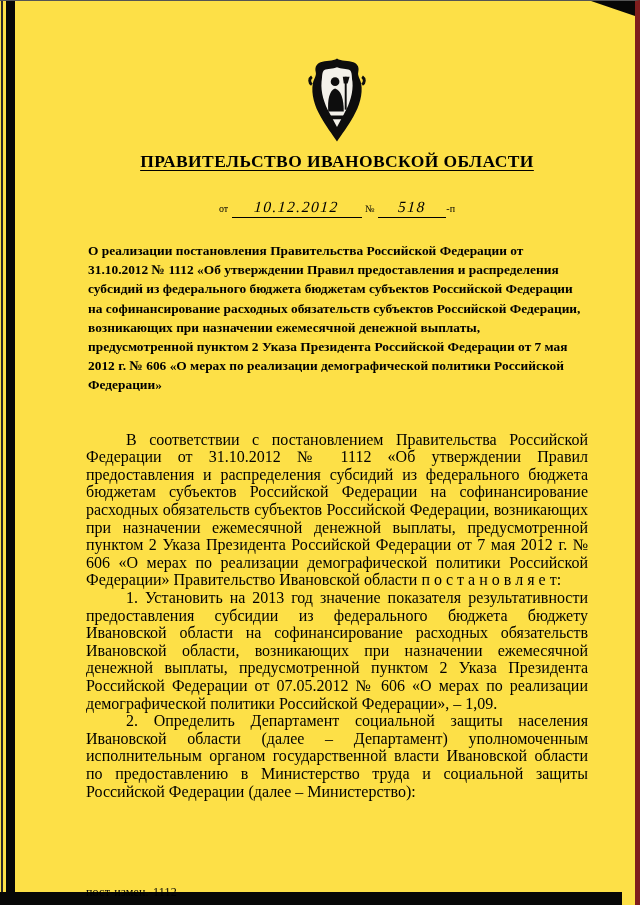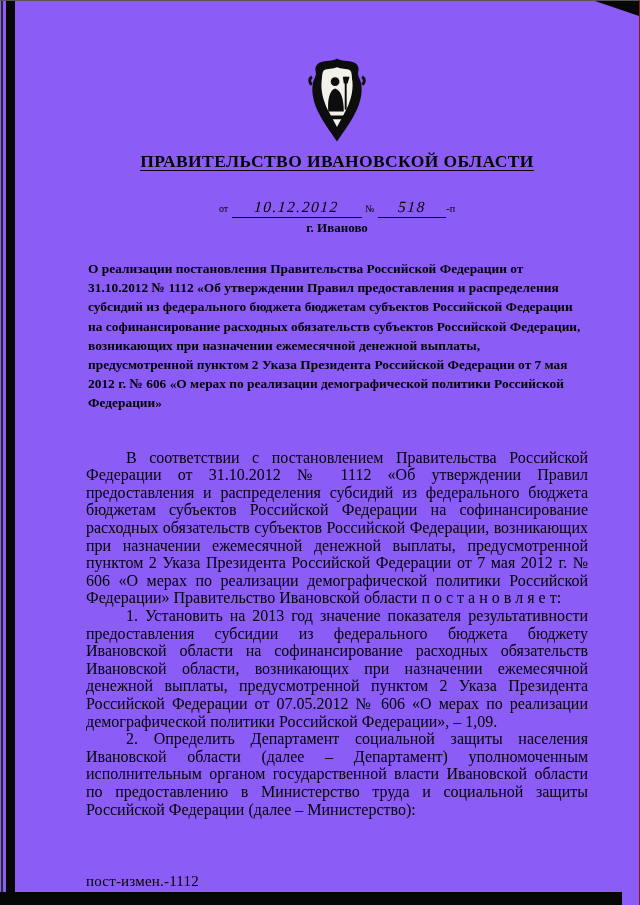--- a/index.html
+++ b/index.html
@@ -1,25 +1,25 @@
 <!DOCTYPE html>
 <html><head>
 <meta charset="utf-8">
 <style>
   html,body{margin:0;padding:0;background:#e9e9e9;}
   .page{
     position:relative;
     width:640px;height:905px;
-    background:#8b5cf6;
+    background:#fde047;
     color:#000;
     font-family:"Liberation Serif", serif;
     overflow:hidden;
     box-sizing:border-box;
     border-top:1px solid #555;
-    border-right:1px solid #7f1d1d;
+    border-right:5px solid #7f1d1d;
     margin:0 auto;
   }
   
   .edge-left{position:absolute;left:6px;top:0;width:9px;height:905px;background:#070707;}
   .edge-left-thin{position:absolute;left:1px;top:0;width:2px;height:905px;background:#2a2a2a;}
   .edge-bottom{position:absolute;left:0;bottom:0;width:622px;height:13px;background:#070707;}
   .edge-corner{position:absolute;right:0;top:0;width:44px;height:15px;background:#070707;
     -webkit-clip-path:polygon(0 0,100% 0,100% 100%);clip-path:polygon(0 0,100% 0,100% 100%);}
   .content{position:absolute;left:86px;top:0;width:502px;}
   .emblem{display:block;margin:56px auto 8px auto;width:58px;height:86px;}
@@ -47,21 +47,21 @@
   .city{
     text-align:center;font-size:13px;font-weight:bold;margin-top:2px;
   }
   .subject{
     font-weight:bold;font-size:13.4px;line-height:19.2px;
     margin:23px 2px 0 2px;
   }
   .body-block{margin-top:36px;font-size:16px;line-height:17.6px;text-align:justify;}
   .body-block p{margin:0;text-indent:40px;}
   .footer-note{
-    position:absolute;left:86px;bottom:15px;font-size:15px;letter-spacing:.2px;
+    position:absolute;left:86px;bottom:5px;font-size:12px;letter-spacing:.2px;
   }
 </style>
 </head>
 <body>
 
 <div class="page">
 
   <div class="edge-left-thin"></div>
   <div class="edge-left"></div>
   <div class="edge-bottom"></div>
@@ -86,21 +86,20 @@
     <h1 class="org-title">ПРАВИТЕЛЬСТВО ИВАНОВСКОЙ ОБЛАСТИ</h1>
 
 
     <div class="dateline">
       <span class="print">от</span>
       <span class="slot date"><span class="hw">10.12.2012</span></span>
       <span class="print">№</span>
       <span class="slot num"><span class="hw">518</span></span><span class="print">-п</span>
     </div>
 
-    <div class="city">г. Иваново</div>
 
     <div class="subject">О реализации постановления Правительства Российской Федерации от 31.10.2012 № 1112 «Об утверждении Правил предоставления и распределения субсидий из федерального бюджета бюджетам субъектов Российской Федерации на софинансирование расходных обязательств субъектов Российской Федерации, возникающих при назначении ежемесячной денежной выплаты, предусмотренной пунктом 2 Указа Президента Российской Федерации от 7 мая 2012 г. № 606 «О мерах по реализации демографической политики Российской Федерации»</div>
 
     <div class="body-block">
       <p>В соответствии с постановлением Правительства Российской Федерации от 31.10.2012 № 1112 «Об утверждении Правил предоставления и распределения субсидий из федерального бюджета бюджетам субъектов Российской Федерации на софинансирование расходных обязательств субъектов Российской Федерации, возникающих при назначении ежемесячной денежной выплаты, предусмотренной пунктом 2 Указа Президента Российской Федерации от 7 мая 2012 г. № 606 «О мерах по реализации демографической политики Российской Федерации» Правительство Ивановской области п о с т а н о в л я е т:</p>
       <p>1. Установить на 2013 год значение показателя результативности предоставления субсидии из федерального бюджета бюджету Ивановской области на софинансирование расходных обязательств Ивановской области, возникающих при назначении ежемесячной денежной выплаты, предусмотренной пунктом 2 Указа Президента Российской Федерации от 07.05.2012 № 606 «О мерах по реализации демографической политики Российской Федерации», – 1,09.</p>
       <p>2. Определить Департамент социальной защиты населения Ивановской области (далее – Департамент) уполномоченным исполнительным органом государственной власти Ивановской области по предоставлению в Министерство труда и социальной защиты Российской Федерации (далее – Министерство):</p>
     </div>
 
   </div>

